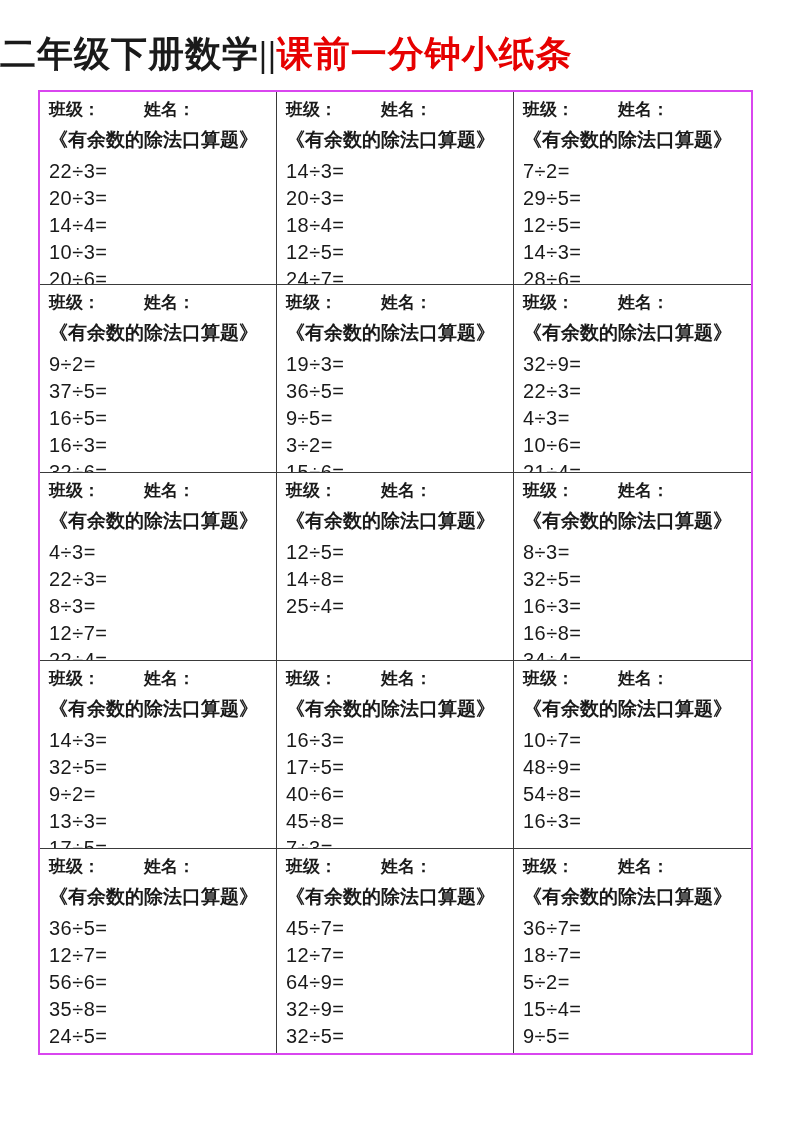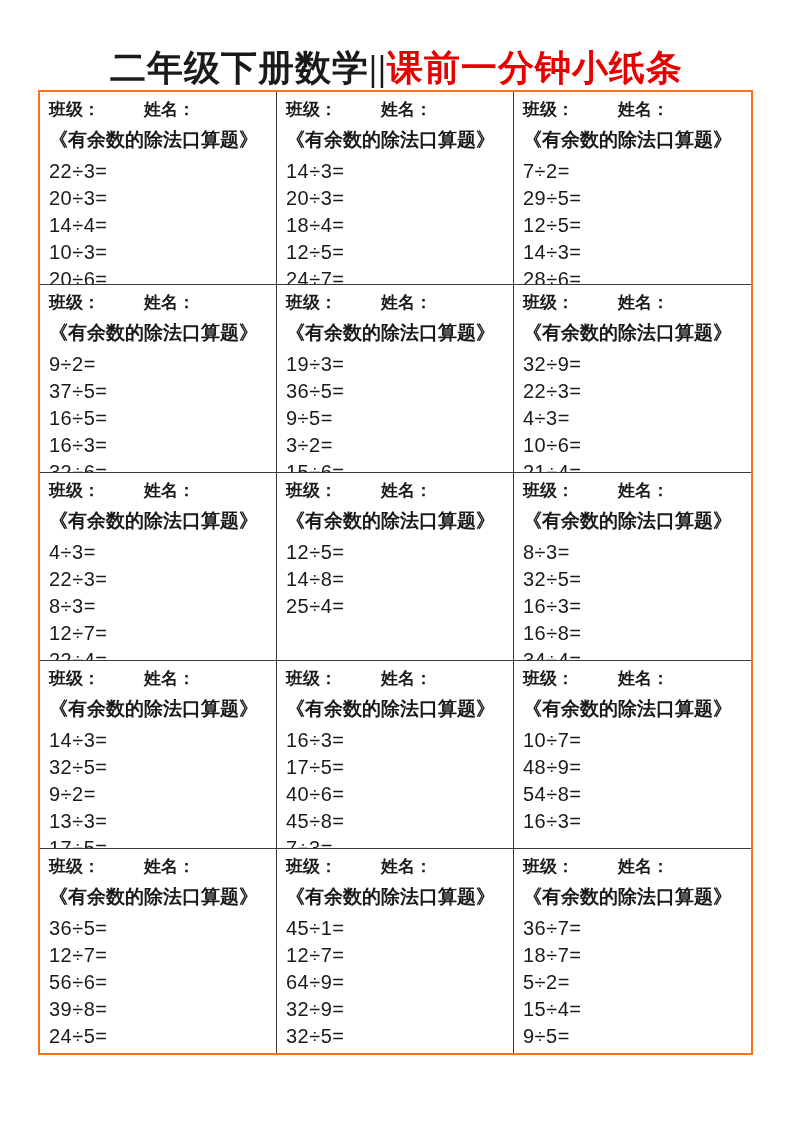--- a/index.html
+++ b/index.html
@@ -11,39 +11,39 @@
     font-family: "Liberation Sans", sans-serif;
     color: #1a1a1a;
   }
   .sheet {
     position: relative;
     width: 793px;
     height: 1122px;
     overflow: hidden;
   }
   .page-title {
-    margin-top: 44px;
-    text-align: center;
+    margin-top: 30px;
+    text-align: left;
     font-family: "Liberation Serif", "DejaVu Serif", serif;
     font-size: 36px;
     font-weight: bold;
     letter-spacing: 1px;
     white-space: nowrap;
   }
   .page-title .red { color: #e60000; }
   .grid {
     position: absolute;
     left: 38px;
     top: 90px;
     width: 715px;
     height: 965px;
     display: grid;
     grid-template-columns: 1fr 1fr 1fr;
     grid-template-rows: 193px 188px 188px 188px 1fr;
-    border: 2px solid #f97316;
+    border: 2px solid #d946ef;
     box-sizing: border-box;
     background: #fff;
   }
   .cell {
     border-right: 1px solid #3a3a3a;
     border-bottom: 1px solid #3a3a3a;
     box-sizing: border-box;
     padding: 5px 6px 0 9px;
     overflow: hidden;
   }
@@ -249,32 +249,32 @@
 
   <div class="cell">
     <div class="cell-header">
       <span>班级：</span><span class="name">姓名：</span>
     </div>
     <div class="cell-title">《有余数的除法口算题》</div>
     <div class="problems">
           <div class="problem">36÷5=</div>
           <div class="problem">12÷7=</div>
           <div class="problem">56÷6=</div>
-          <div class="problem">39÷8=</div>
+          <div class="problem">35÷8=</div>
           <div class="problem">24÷5=</div>
         </div>
   </div>
 
   <div class="cell">
     <div class="cell-header">
       <span>班级：</span><span class="name">姓名：</span>
     </div>
     <div class="cell-title">《有余数的除法口算题》</div>
     <div class="problems">
-          <div class="problem">45÷1=</div>
+          <div class="problem">45÷7=</div>
           <div class="problem">12÷7=</div>
           <div class="problem">64÷9=</div>
           <div class="problem">32÷9=</div>
           <div class="problem">32÷5=</div>
         </div>
   </div>
 
   <div class="cell">
     <div class="cell-header">
       <span>班级：</span><span class="name">姓名：</span>

